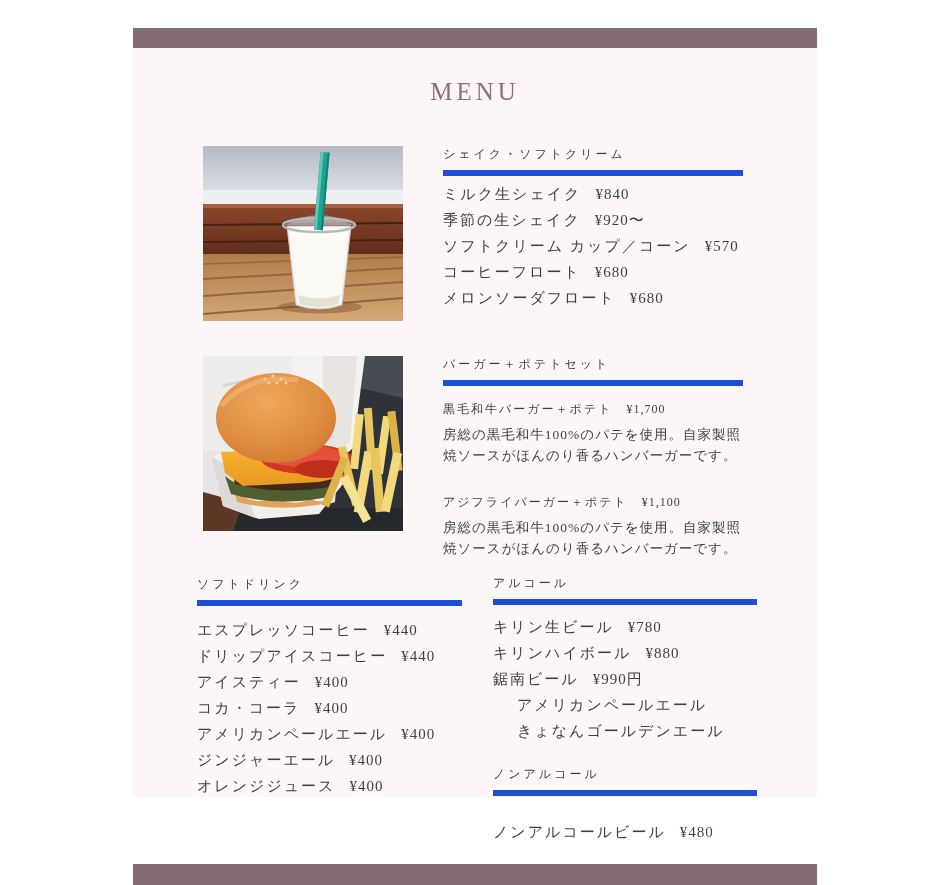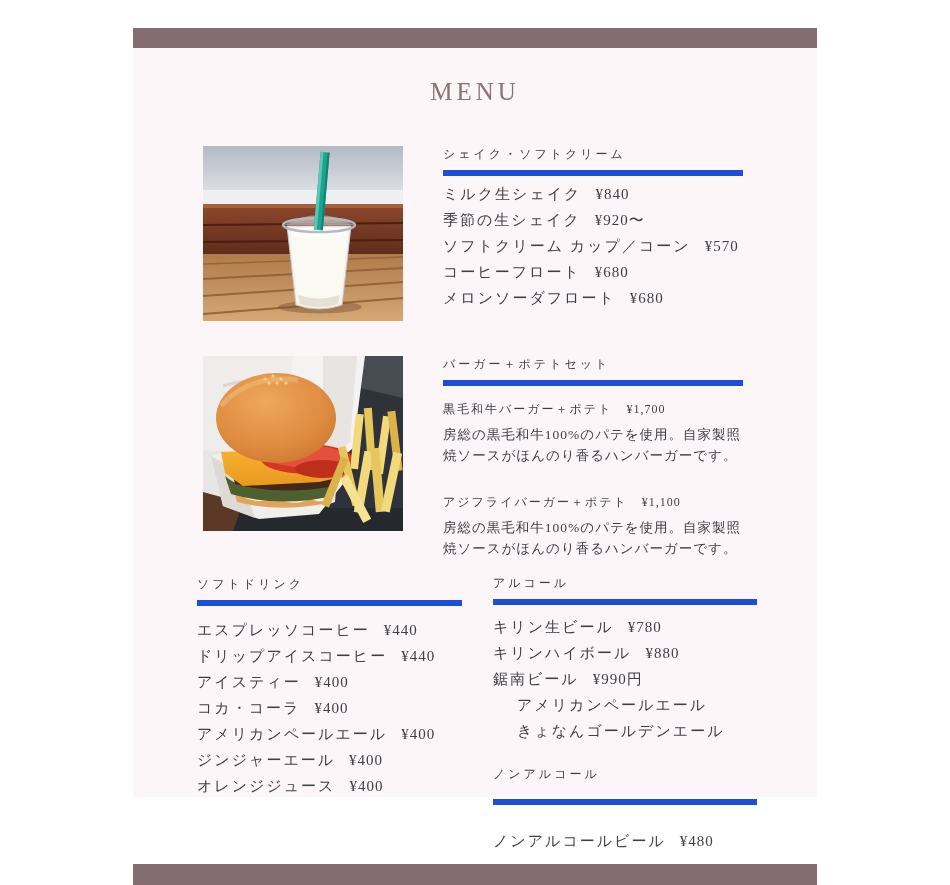--- a/index.html
+++ b/index.html
@@ -27,21 +27,21 @@
   .item  { font-size:15px; letter-spacing:2px; line-height:26px; white-space:nowrap; }
   .item.indent { padding-left:24px; }
   .pr { margin-left:14px; letter-spacing:1px; }
 
   #sec-shake   { left:310px; top:98px;  width:300px; }
   #sec-shake .items { margin-top:5px; }
   #sec-burger  { left:310px; top:308px; width:300px; }
   #sec-soft    { left:64px;  top:528px; width:265px; }
   #sec-alcohol { left:360px; top:527px; width:264px; }
   #sec-nonalc  { left:360px; top:718px; width:264px; }
-  #sec-nonalc .sec-title { padding-bottom:16px; }
+  #sec-nonalc .sec-title { padding-bottom:7px; }
   #sec-nonalc .items { margin-top:23px; }
   #sec-alcohol .items { margin-top:9px; }
 
   .burger-item { margin-top:10px; }
   .burger-item + .burger-item { margin-top:23px; }
   .bname { font-size:12px; letter-spacing:2px; line-height:26px; white-space:nowrap; }
   .desc  { margin-top:2px; font-size:13.5px; letter-spacing:1px; line-height:21px; color:#3E3E46; white-space:nowrap; }
 </style>
 </head>
 <body>

